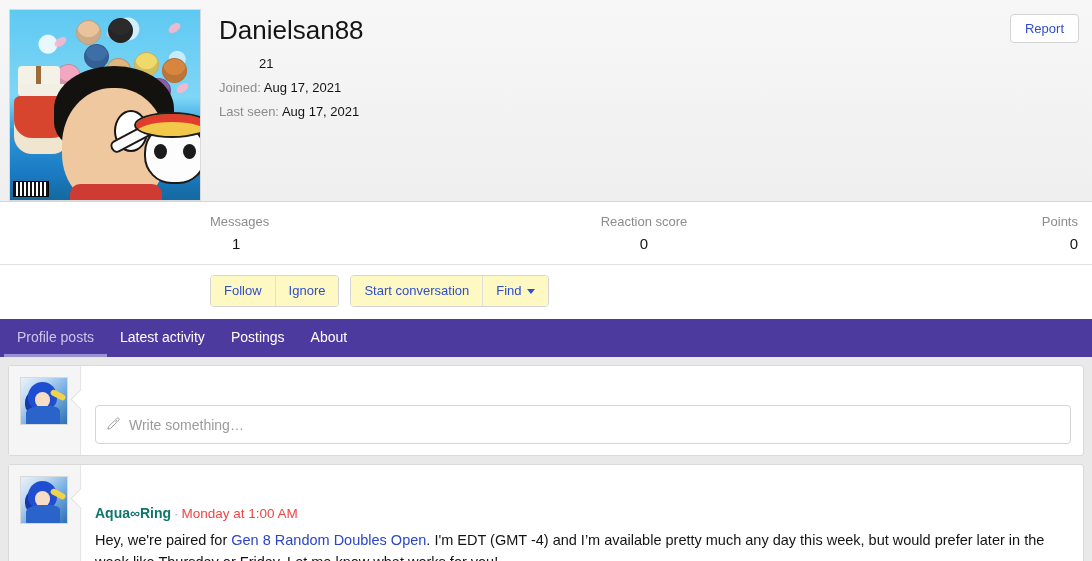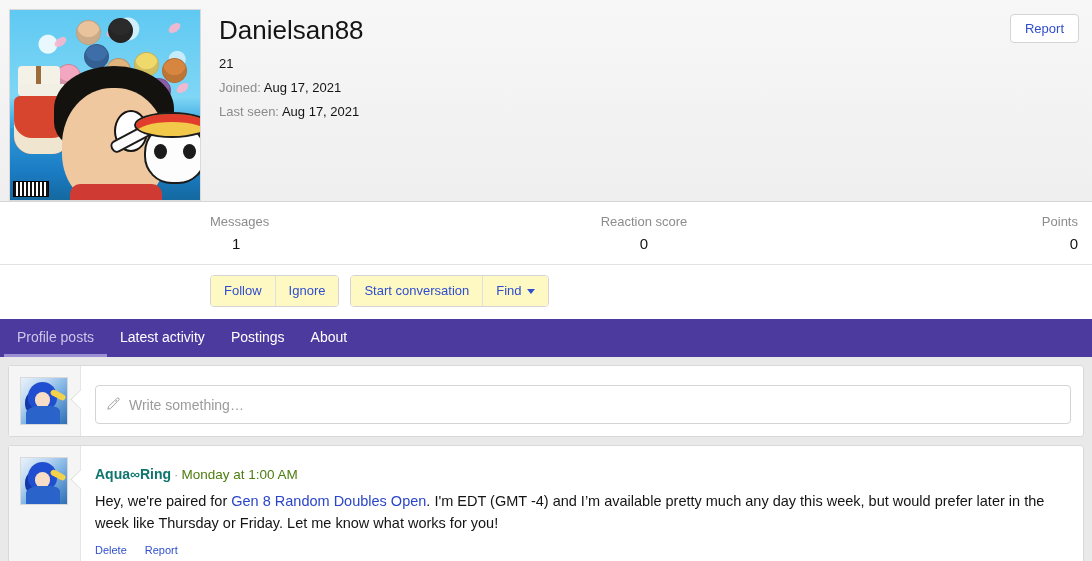--- a/index.html
+++ b/index.html
@@ -172,20 +172,21 @@
     font-size: 26px;
     font-weight: 400;
     color: #141414;
     line-height: 1.18;
     margin: 0 0 10px 0;
   }
   .profile-age {
     font-size: 13px;
     color: #141414;
     margin-bottom: 9px;
+    margin-left: 40px;
   }
   .profile-meta {
     font-size: 13px;
     color: #141414;
     margin-bottom: 9px;
   }
   .profile-meta .meta-label {
     color: #8c8c8c;
   }
   .report-btn {
@@ -370,20 +371,21 @@
     background: #ffffff;
     border-left: 1px solid #e0e0e0;
     border-bottom: 1px solid #e0e0e0;
     transform: translateX(50%) rotate(45deg);
   }
   .card-main {
     flex: 1 1 auto;
     padding: 19px 12px 11px 14px;
     min-width: 0;
     box-sizing: border-box;
+    margin-top: 20px;
   }
 
   .write-input {
     width: 100%;
     box-sizing: border-box;
     border: 1px solid #d4d4d4;
     border-radius: 4px;
     background: #ffffff;
     padding: 11px 10px 11px 10px;
     display: flex;
@@ -409,21 +411,21 @@
     line-height: 1.3;
   }
   .post-author {
     color: #0f766e;
     font-weight: bold;
     font-size: 14px;
     text-decoration: none;
     cursor: pointer;
   }
   .post-dot { color: #9b9b9b; margin: 0 3px; }
-  .post-time { color: #4d7c0f; font-size: 13.5px; cursor: pointer; }
+  .post-time { color: #ef4444; font-size: 13.5px; cursor: pointer; }
   .post-text {
     font-size: 14.5px;
     line-height: 1.5;
     color: #141414;
     margin-bottom: 9px;
   }
   .post-link {
     color: #2a45c8;
     text-decoration: none;
     cursor: pointer;

